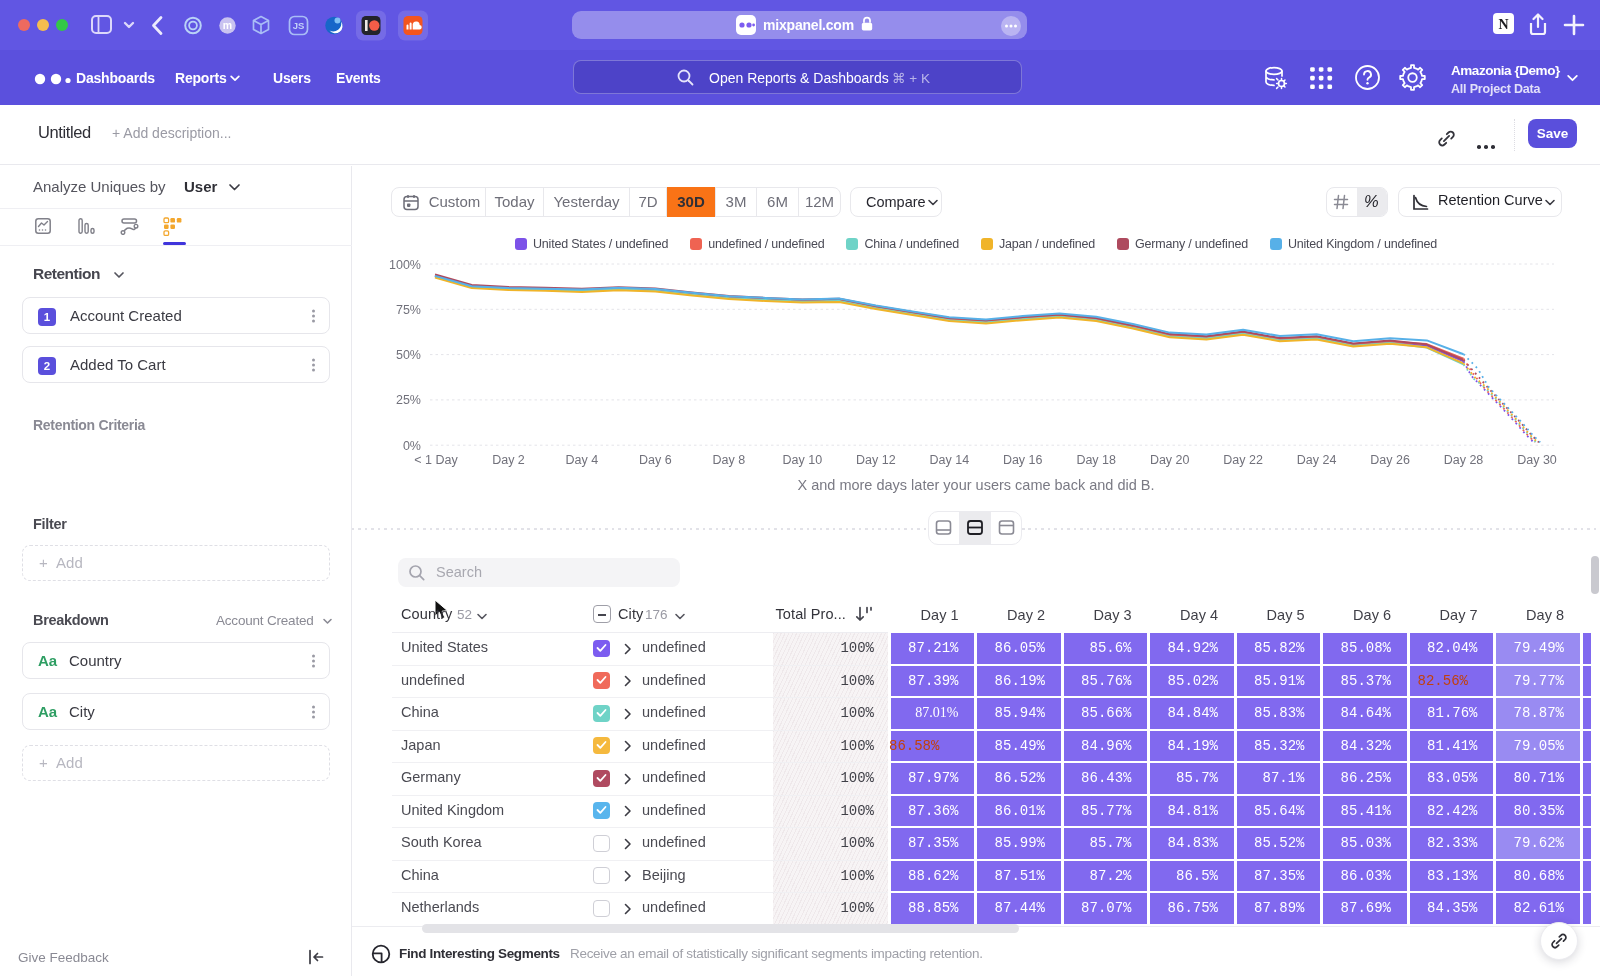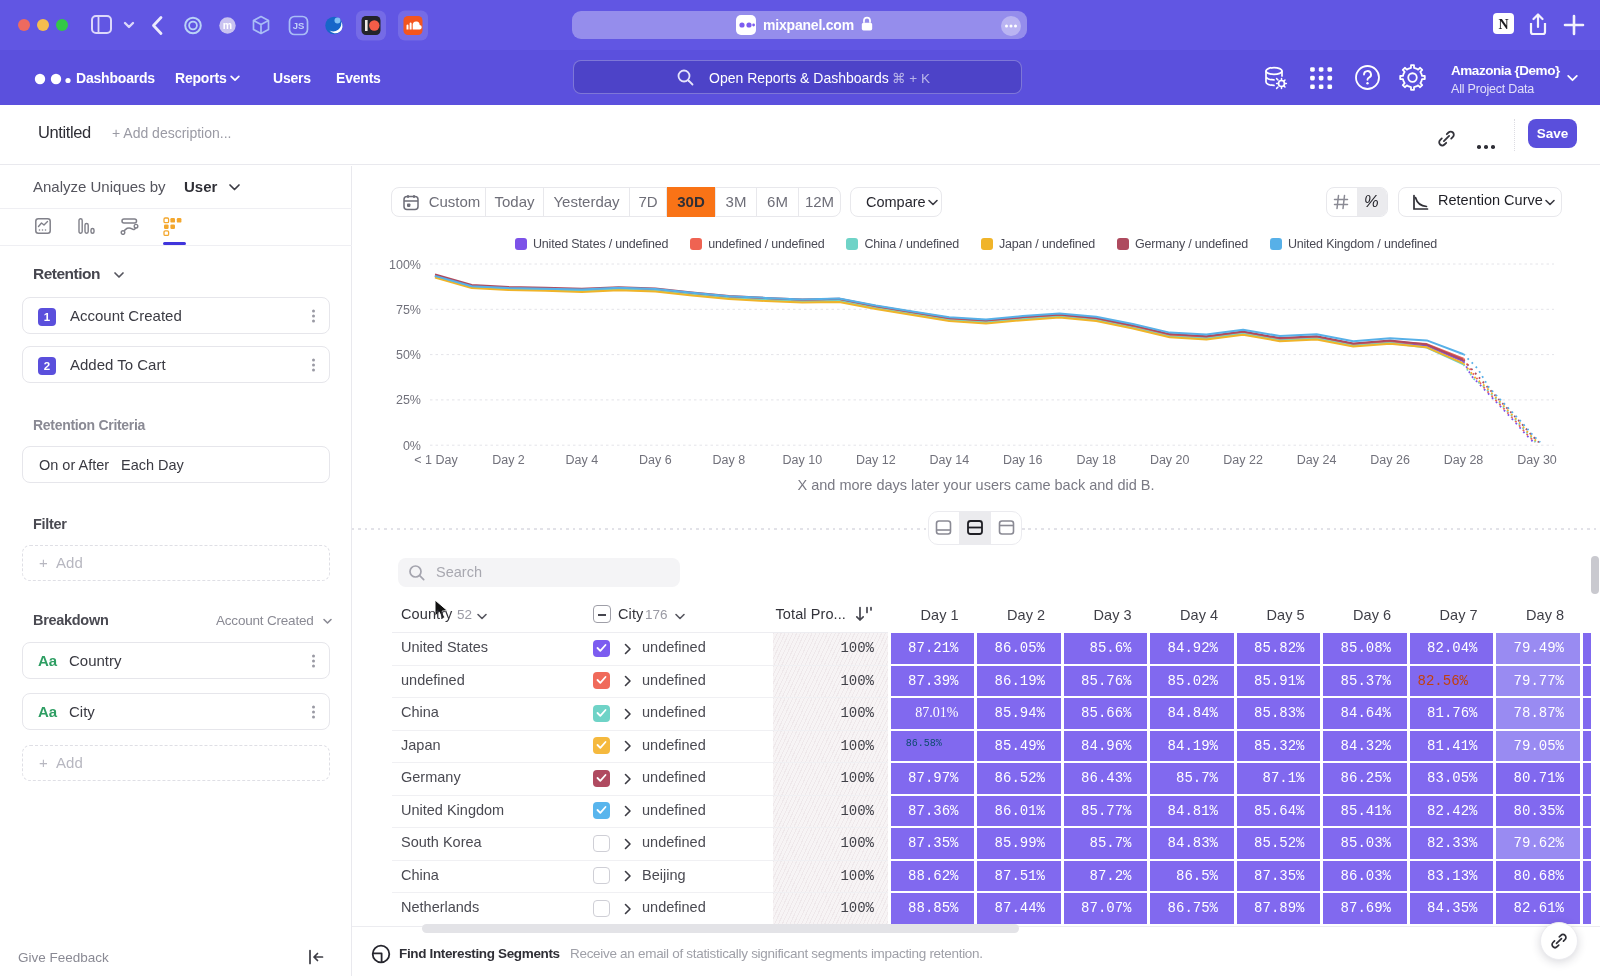--- a/index.html
+++ b/index.html
@@ -111,21 +111,21 @@
  <svg class="abs" style="left:1354px;top:14px" width="27" height="27" viewBox="0 0 27 27" fill="none">
   <circle cx="13.5" cy="13.5" r="11.5" stroke="#fff" stroke-width="1.8"></circle>
   <path d="M10 10.5 a3.5 3.5 0 1 1 5 3.2 c-1 .5-1.5 1-1.5 2.1" stroke="#fff" stroke-width="1.9" fill="none" stroke-linecap="round"></path>
   <circle cx="13.5" cy="19.2" r="1.2" fill="#fff"></circle>
  </svg>
  <svg class="abs" style="left:1399px;top:14px" width="27" height="27" viewBox="0 0 24 24" fill="none">
   <path d="M19.95 8.73 L20.49 10.63 L22.92 10.68 L22.92 13.32 L20.49 13.37 L19.94 15.31 L18.97 17.03 L20.65 18.79 L18.79 20.65 L17.03 18.97 L15.27 19.95 L13.37 20.49 L13.32 22.92 L10.68 22.92 L10.63 20.49 L8.69 19.94 L6.97 18.97 L5.21 20.65 L3.35 18.79 L5.03 17.03 L4.05 15.27 L3.51 13.37 L1.08 13.32 L1.08 10.68 L3.51 10.63 L4.06 8.69 L5.03 6.97 L3.35 5.21 L5.21 3.35 L6.97 5.03 L8.73 4.05 L10.63 3.51 L10.68 1.08 L13.32 1.08 L13.37 3.51 L15.31 4.06 L17.03 5.03 L18.79 3.35 L20.65 5.21 L18.97 6.97 Z" stroke="#fff" stroke-width="1.6" stroke-linejoin="round" fill="none"></path>
       <circle cx="12" cy="12" r="3.8" stroke="#fff" stroke-width="1.6" fill="none"></circle>
  </svg>
  <div class="abs" style="left:1451px;top:13px;font-size:13.5px;font-weight:700;color:#fff;letter-spacing:-0.45px">Amazonia {Demo}</div>
- <div class="abs" style="left:1451px;top:32px;font-size:12.5px;font-weight:400;color:rgba(255,255,255,0.82);letter-spacing:-0.2px">All Project Data</div>
+ <div class="abs" style="left:1451px;top:32px;font-size:12.5px;font-weight:700;color:rgba(255,255,255,0.82);letter-spacing:-0.2px">All Project Data</div>
  <svg class="abs" style="left:1566px;top:24px" width="13" height="9" viewBox="0 0 15 10" fill="none">
       <path d="M2.5 2 l5 5 5-5" stroke="#fff" stroke-width="2" stroke-linecap="round" stroke-linejoin="round"></path>
     </svg>
 </div>
 <div id="hdr">
  <div class="abs" style="left:38px;top:18px;font-size:16.5px;font-weight:400;color:#2f2f36;letter-spacing:-0.4px">Untitled</div>
  <div class="abs" style="left:112px;top:20px;font-size:14px;color:#9a9aa4">+ Add description...</div>
  <svg class="abs" style="left:1437px;top:24px" width="19" height="19" viewBox="0 0 19 19" fill="none">
   <path d="M9.8 5.2 l1.7-1.7 a3.1 3.1 0 0 1 4.4 4.4 l-1.7 1.7 M9.2 13.8 l-1.7 1.7 a3.1 3.1 0 0 1 -4.4-4.4 l1.7-1.7 M6.9 12.1 L12.1 6.9" stroke="#33333b" stroke-width="1.8" stroke-linecap="round" stroke-linejoin="round"></path>
  </svg>
@@ -184,24 +184,20 @@
  <div class="cardbox" style="top:180px">
   <div class="abs" style="left:15px;top:9.5px;width:18px;height:18px;background:#5a4fdc;border-radius:4px;color:#fff;font-size:11.5px;font-weight:700;text-align:center;line-height:18px">2</div>
   <div class="abs" style="left:47px;top:9px;font-size:15px;color:#3a3a42">Added To Cart</div>
   <div class="dots3">
         <i></i>
         <i></i>
         <i></i>
       </div>
  </div>
  <div class="abs" style="left:33px;top:251px;font-size:14px;font-weight:700;color:#8a8a94;letter-spacing:-0.3px">Retention Criteria</div>
- <div class="cardbox" style="top:280px">
-  <div class="abs" style="left:16px;top:10px;font-size:14.5px;color:#3a3a42">On or After</div>
-  <div class="abs" style="left:98px;top:10px;font-size:14.5px;color:#3a3a42">Each Day</div>
- </div>
  <div class="shead" style="top:350px">Filter</div>
  <div class="dashbox" style="top:379px">+&nbsp;&nbsp;Add</div>
  <div class="shead" style="top:446px">Breakdown</div>
  <div class="abs" style="left:216px;top:447px;font-size:13.5px;color:#8a8a94;letter-spacing:-0.2px">Account Created</div>
  <svg class="abs" style="left:322px;top:452px" width="11" height="8" viewBox="0 0 11 8" fill="none">
       <path d="M2 1.5 l3.5 3.5 3.5-3.5" stroke="#8a8a94" stroke-width="1.6" stroke-linecap="round" stroke-linejoin="round"></path>
     </svg>
  <div class="cardbox" style="top:476px">
   <div class="abs" style="left:15px;top:9px;font-size:15px;font-weight:700;color:#2e9e63">Aa</div>
   <div class="abs" style="left:46px;top:9px;font-size:15px;color:#3a3a42">Country</div>
@@ -455,21 +451,21 @@
 <svg class="abs" style="left:244px;top:574.2px" width="11" height="10" viewBox="0 0 11 10" fill="none">
       <path d="M1.5 5 l2.8 2.8 L9.5 2" stroke="#fff" stroke-width="1.8" stroke-linecap="round" stroke-linejoin="round"></path>
     </svg>
 <svg class="abs" style="left:272px;top:574.2px" width="8" height="12" viewBox="0 0 8 12" fill="none">
       <path d="M1.5 1.5 l4.5 4.5 -4.5 4.5" stroke="#3c3c44" stroke-width="1.6" stroke-linecap="round" stroke-linejoin="round"></path>
     </svg>
 <div class="abs" style="left:290px;top:570.8px;font-size:14.5px;color:#4a4a52">undefined</div>
 <div class="abs" style="left:421px;top:564.5px;width:115px;height:31.5px;background:#f7f4f5;background-image:repeating-linear-gradient(115deg, rgba(150,110,125,0.085) 0 1px, rgba(255,255,255,0) 1px 3.5px)"></div>
 <div class="abs" style="left:400px;top:571.8px;width:122px;text-align:right;font-family:'Liberation Mono',monospace;font-size:14px;color:#3f3f47">100%</div>
 <div class="abs" style="left:538.5px;top:564.5px;width:83.5px;height:30.5px;background:#8169ef"></div>
-<div class="abs" style="left:537.0px;top:571.8px;width:69.5px;text-align:center;font-family:'Liberation Mono',monospace;font-size:10px;color:#0c4a6e">86.58%</div>
+<div class="abs" style="left:537.0px;top:571.8px;width:69.5px;text-align:left;font-family:'Liberation Mono',monospace;font-size:14px;color:#c2410c">86.58%</div>
 <div class="abs" style="left:625.0px;top:564.5px;width:83.5px;height:30.5px;background:#8169ef"></div>
 <div class="abs" style="left:623.5px;top:571.8px;width:69.5px;text-align:right;font-family:'Liberation Mono',monospace;font-size:14px;color:#fff">85.49%</div>
 <div class="abs" style="left:711.5px;top:564.5px;width:83.5px;height:30.5px;background:#8169ef"></div>
 <div class="abs" style="left:710.0px;top:571.8px;width:69.5px;text-align:right;font-family:'Liberation Mono',monospace;font-size:14px;color:#fff">84.96%</div>
 <div class="abs" style="left:798.0px;top:564.5px;width:83.5px;height:30.5px;background:#8169ef"></div>
 <div class="abs" style="left:796.5px;top:571.8px;width:69.5px;text-align:right;font-family:'Liberation Mono',monospace;font-size:14px;color:#fff">84.19%</div>
 <div class="abs" style="left:884.5px;top:564.5px;width:83.5px;height:30.5px;background:#8169ef"></div>
 <div class="abs" style="left:883.0px;top:571.8px;width:69.5px;text-align:right;font-family:'Liberation Mono',monospace;font-size:14px;color:#fff">85.32%</div>
 <div class="abs" style="left:971.0px;top:564.5px;width:83.5px;height:30.5px;background:#8169ef"></div>
 <div class="abs" style="left:969.5px;top:571.8px;width:69.5px;text-align:right;font-family:'Liberation Mono',monospace;font-size:14px;color:#fff">84.32%</div>

